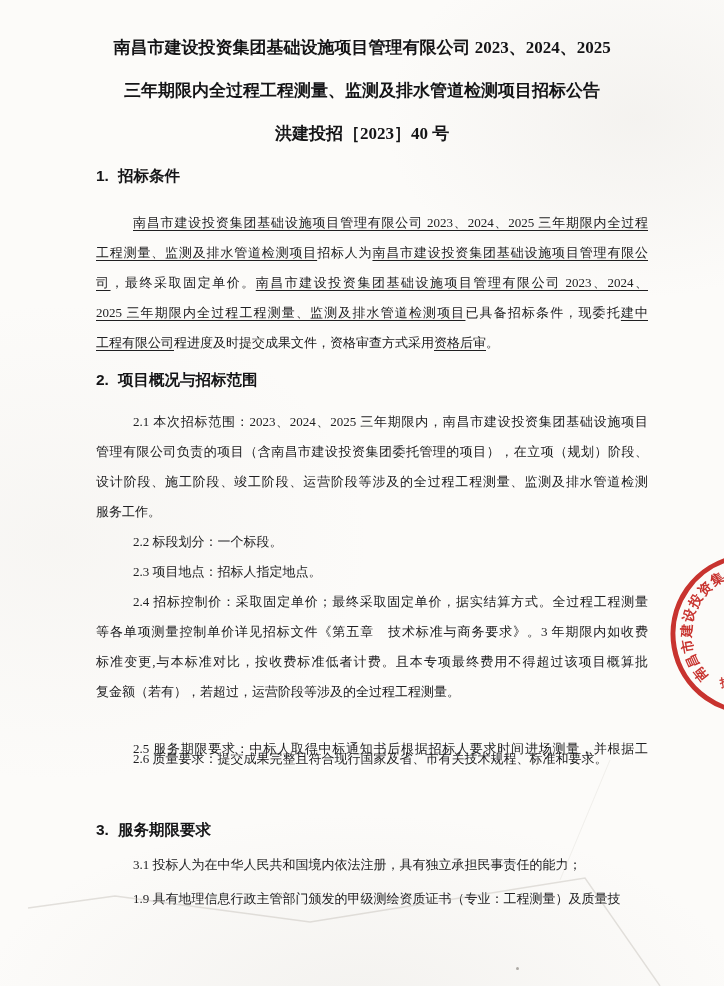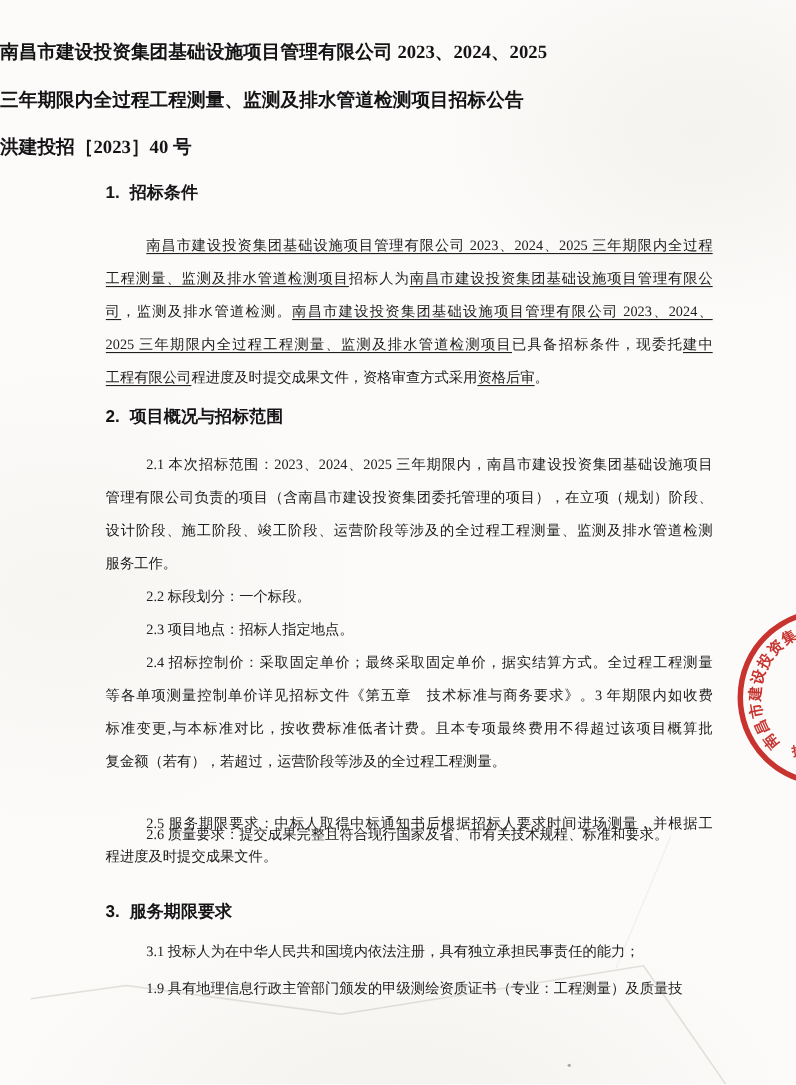--- a/index.html
+++ b/index.html
@@ -10,21 +10,21 @@
   .page{
     position:relative;width:724px;height:986px;overflow:hidden;
     color:#1c1c1e;
     background:
       radial-gradient(420px 300px at 88% 12%, rgba(203,198,190,.16), transparent 60%),
       radial-gradient(520px 400px at 8% 55%, rgba(203,198,190,.10), transparent 60%),
       radial-gradient(640px 320px at 50% 102%, rgba(192,188,180,.14), transparent 60%),
       #fcfbf9;
   }
   
-  .title{position:absolute;left:0;top:26px;width:724px;text-align:left;
+  .title{position:absolute;left:0;top:26px;width:724px;text-align:center;
     font-weight:700;font-size:17px;line-height:43px;color:#141416;}
   .t-line{white-space:nowrap;}
   
   .sec-h{position:absolute;left:96px;width:552px;margin:0;
     font-family:"Liberation Sans","DejaVu Sans",sans-serif;
     font-weight:700;font-size:15.5px;line-height:24px;color:#151517;white-space:nowrap;}
   .sec-h .num{margin-right:9px;}
   
   .para{position:absolute;left:96px;width:552px;margin:0;
     font-size:13px;line-height:30px;color:#202022;}
@@ -50,21 +50,21 @@
     <div class="t-line">南昌市建设投资集团基础设施项目管理有限公司 2023、2024、2025</div>
     <div class="t-line">三年期限内全过程工程测量、监测及排水管道检测项目招标公告</div>
     <div class="t-line">洪建投招［2023］40 号</div>
   </header>
 
   <h2 class="sec-h" style="top:164px"><span class="num">1.</span><span>招标条件</span></h2>
 
   <p class="para" style="top:208px">
       <span class="ln jst ind"><u>南昌市建设投资集团基础设施项目管理有限公司 2023、2024、2025 三年期限内全过程</u></span>
       <span class="ln jst"><u>工程测量、监测及排水管道检测项目</u><span>招标人为</span><u>南昌市建设投资集团基础设施项目管理有限公</u></span>
-      <span class="ln jst"><u>司</u><span>，监测及排水管道检测。</span><u>南昌市建设投资集团基础设施项目管理有限公司 2023、2024、</u></span>
+      <span class="ln jst"><u>司</u><span>，最终采取固定单价。</span><u>南昌市建设投资集团基础设施项目管理有限公司 2023、2024、</u></span>
       <span class="ln jst"><u>2025 三年期限内全过程工程测量、监测及排水管道检测项目</u><span>已具备招标条件，现委托</span><u>建中</u></span>
       <span class="ln"><u>工程有限公司</u><span>程进度及时提交成果文件，资格审查方式采用</span><u>资格后审</u><span>。</span></span>
     </p>
 
   <h2 class="sec-h" style="top:368px"><span class="num">2.</span><span>项目概况与招标范围</span></h2>
 
   <p class="para" style="top:407px">
       <span class="ln jst ind">2.1 本次招标范围：2023、2024、2025 三年期限内，南昌市建设投资集团基础设施项目</span>
       <span class="ln jst">管理有限公司负责的项目（含南昌市建设投资集团委托管理的项目），在立项（规划）阶段、</span>
       <span class="ln jst">设计阶段、施工阶段、竣工阶段、运营阶段等涉及的全过程工程测量、监测及排水管道检测</span>
@@ -81,21 +81,20 @@
 
   <p class="para" style="top:587px">
       <span class="ln jst ind">2.4 招标控制价：采取固定单价；最终采取固定单价，据实结算方式。全过程工程测量</span>
       <span class="ln jst">等各单项测量控制单价详见招标文件《第五章　技术标准与商务要求》。3 年期限内如收费</span>
       <span class="ln jst">标准变更,与本标准对比，按收费标准低者计费。且本专项最终费用不得超过该项目概算批</span>
       <span class="ln">复金额（若有），若超过，运营阶段等涉及的全过程工程测量。</span>
     </p>
 
   <p class="para" style="top:734px">
       <span class="ln jst ind">2.5 服务期限要求：中标人取得中标通知书后根据招标人要求时间进场测量，并根据工</span>
-      <span class="ln">程进度及时提交成果文件。</span>
     </p>
 
   <p class="para" style="top:744px">
       <span class="ln ind">2.6 质量要求：提交成果完整且符合现行国家及省、市有关技术规程、标准和要求。</span>
     </p>
 
   <h2 class="sec-h" style="top:818px"><span class="num">3.</span><span>服务期限要求</span></h2>
 
   <p class="para" style="top:850px">
       <span class="ln ind">3.1 投标人为在中华人民共和国境内依法注册，具有独立承担民事责任的能力；</span>

